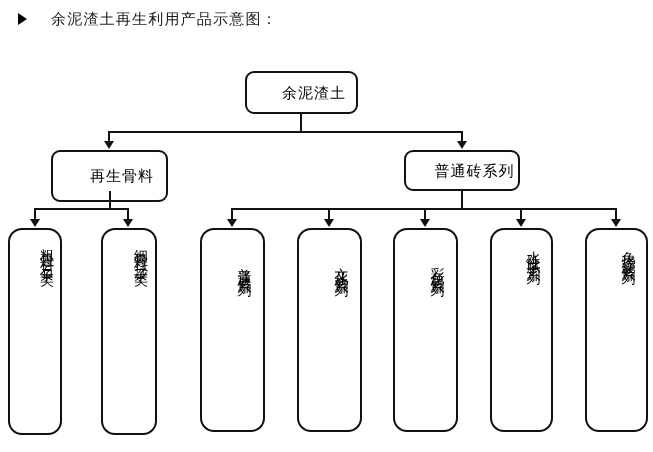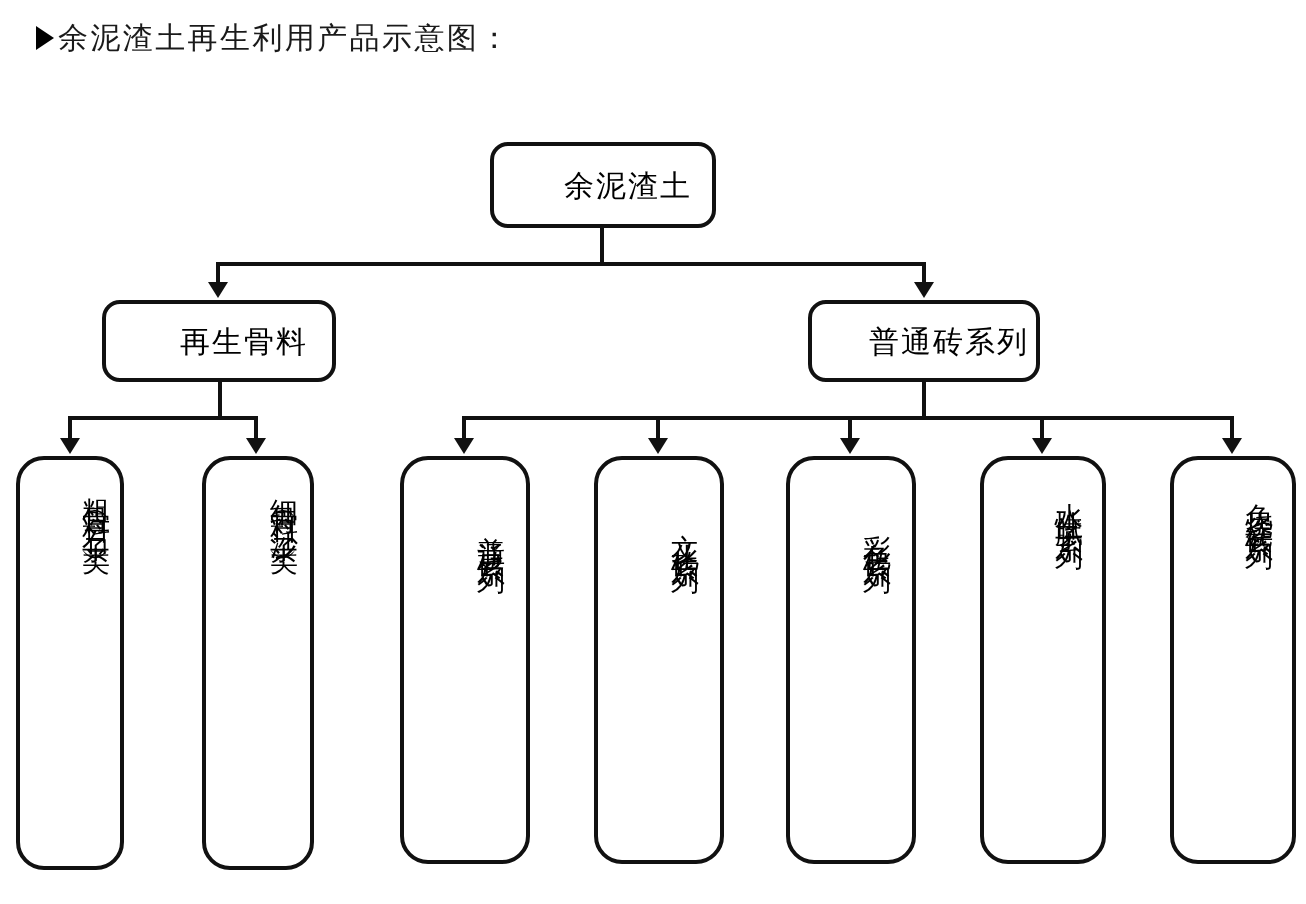--- a/index.html
+++ b/index.html
@@ -17,21 +17,21 @@
     color: #000000;
   }
 
   
   .header {
     position: absolute;
     left: 18px;
     top: 10px;
     display: flex;
     align-items: center;
-    gap: 2px;
+    gap: 24px;
     white-space: nowrap;
   }
   .bullet {
     width: 0;
     height: 0;
     border-left: 9px solid #000;
     border-top: 6px solid transparent;
     border-bottom: 6px solid transparent;
   }
   .header-text {
@@ -118,21 +118,21 @@
   <div class="vline" style="left:300px; top:114px; height:19px;"></div>
 
   <div class="hline" style="left:108px; top:131px; width:355px;"></div>
 
   <div class="vline" style="left:108px; top:131px; height:11px;"></div>
   <div class="arrow" style="left:104px; top:141px;"></div>
 
   <div class="vline" style="left:461px; top:131px; height:11px;"></div>
   <div class="arrow" style="left:457px; top:141px;"></div>
 
-  <div class="node rounded-sm" style="left:51px; top:150px; width:117px; height:41px;">
+  <div class="node rounded-sm" style="left:51px; top:150px; width:117px; height:52px;">
     <span class="label-h">再生骨料</span>
   </div>
 
   <div class="node rounded-sm" style="left:404px; top:150px; width:116px; height:41px;">
     <span class="label-h">普通砖系列</span>
   </div>
 
   <div class="vline" style="left:109px; top:191px; height:19px;"></div>
   <div class="hline" style="left:34px; top:208px; width:95px;"></div>
   <div class="vline" style="left:34px; top:208px; height:12px;"></div>

